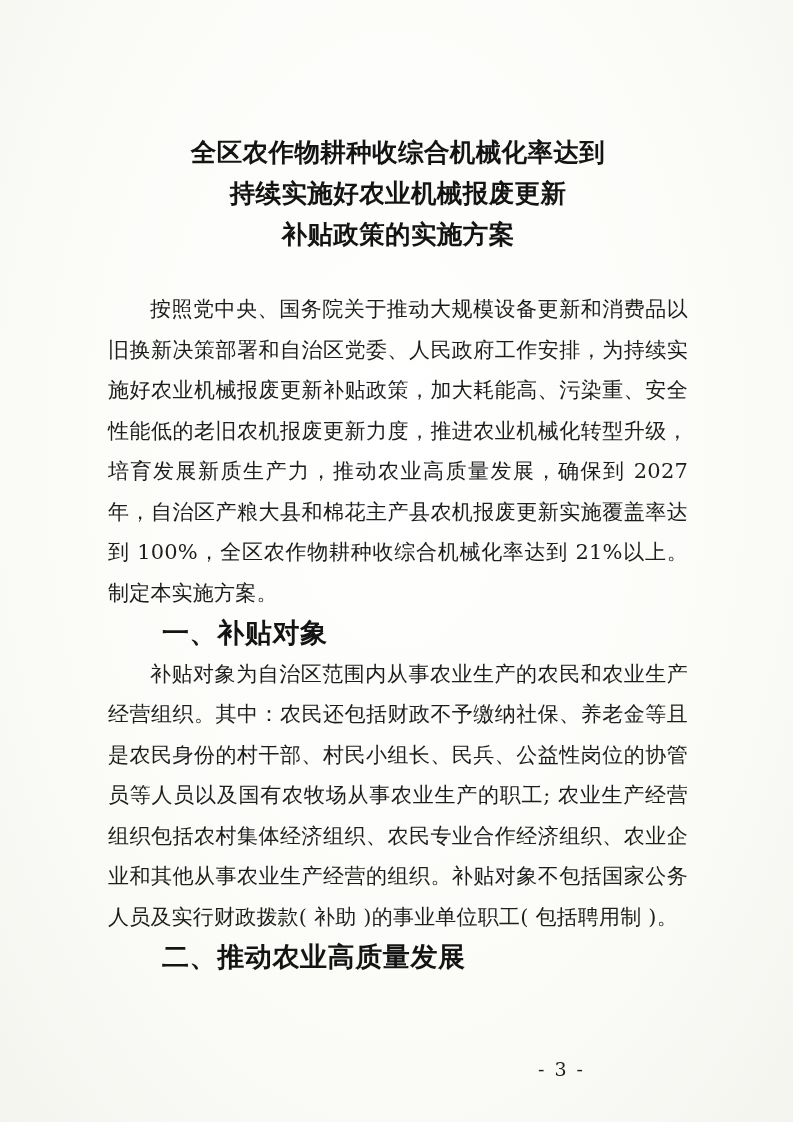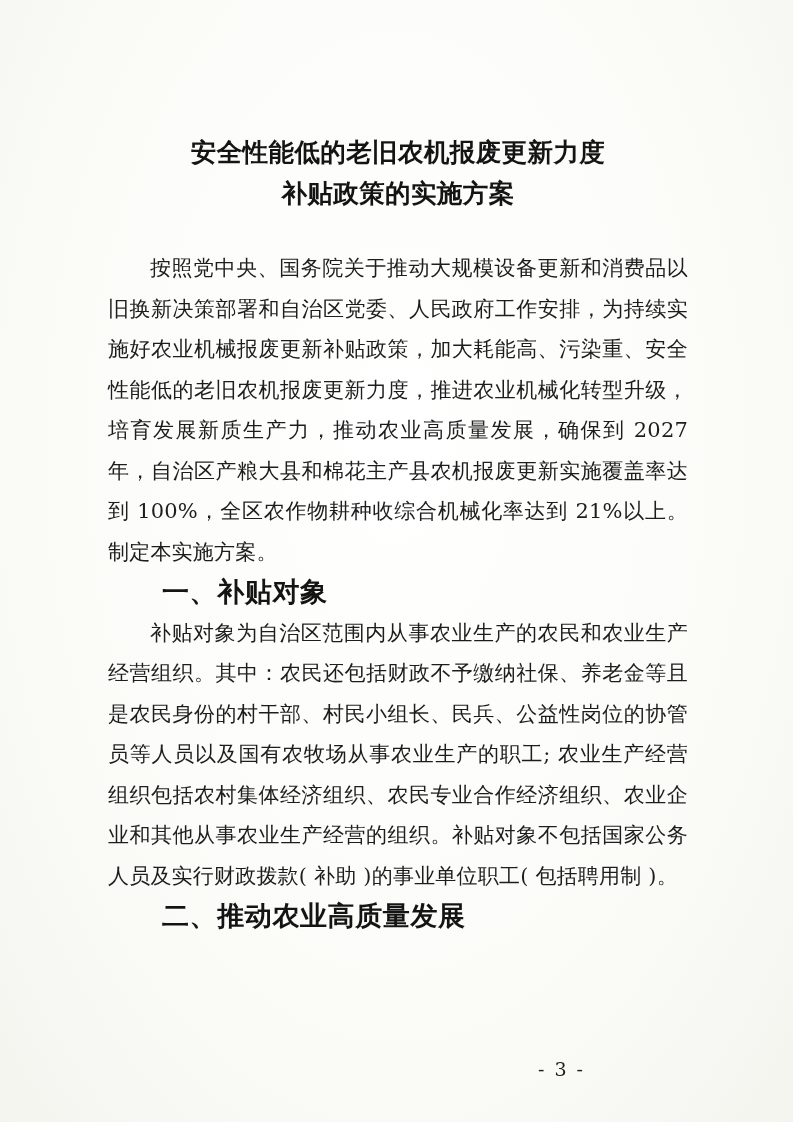--- a/index.html
+++ b/index.html
@@ -83,21 +83,22 @@
     padding-left: 330px;
   }
 </style>
 </head>
 <body>
 
 <div class="page">
   <div class="page-inner">
 
     <div class="doc-title">
-      <div>安全性能低的老旧农机报废更新力度</div>
+      <div>全区农作物耕种收综合机械化率达到</div>
+      <div>持续实施好农业机械报废更新</div>
       <div>补贴政策的实施方案</div>
     </div>
 
     <div class="body-block">
       <p class="para">按照党中央、国务院关于推动大规模设备更新和消费品以旧换新决策部署和自治区党委、人民政府工作安排，为持续实施好农业机械报废更新补贴政策，加大耗能高、污染重、安全性能低的老旧农机报废更新力度，推进农业机械化转型升级，培育发展新质生产力，推动农业高质量发展，确保到 2027 年，自治区产粮大县和棉花主产县农机报废更新实施覆盖率达到 100%，全区农作物耕种收综合机械化率达到 21%以上。制定本实施方案。</p>
       <p class="heading">一、补贴对象</p>
       <p class="para">补贴对象为自治区范围内从事农业生产的农民和农业生产经营组织。其中：农民还包括财政不予缴纳社保、养老金等且是农民身份的村干部、村民小组长、民兵、公益性岗位的协管员等人员以及国有农牧场从事农业生产的职工; 农业生产经营组织包括农村集体经济组织、农民专业合作经济组织、农业企业和其他从事农业生产经营的组织。补贴对象不包括国家公务人员及实行财政拨款( 补助 )的事业单位职工( 包括聘用制 )。</p>
       <p class="heading">二、推动农业高质量发展</p>
     </div>
 

